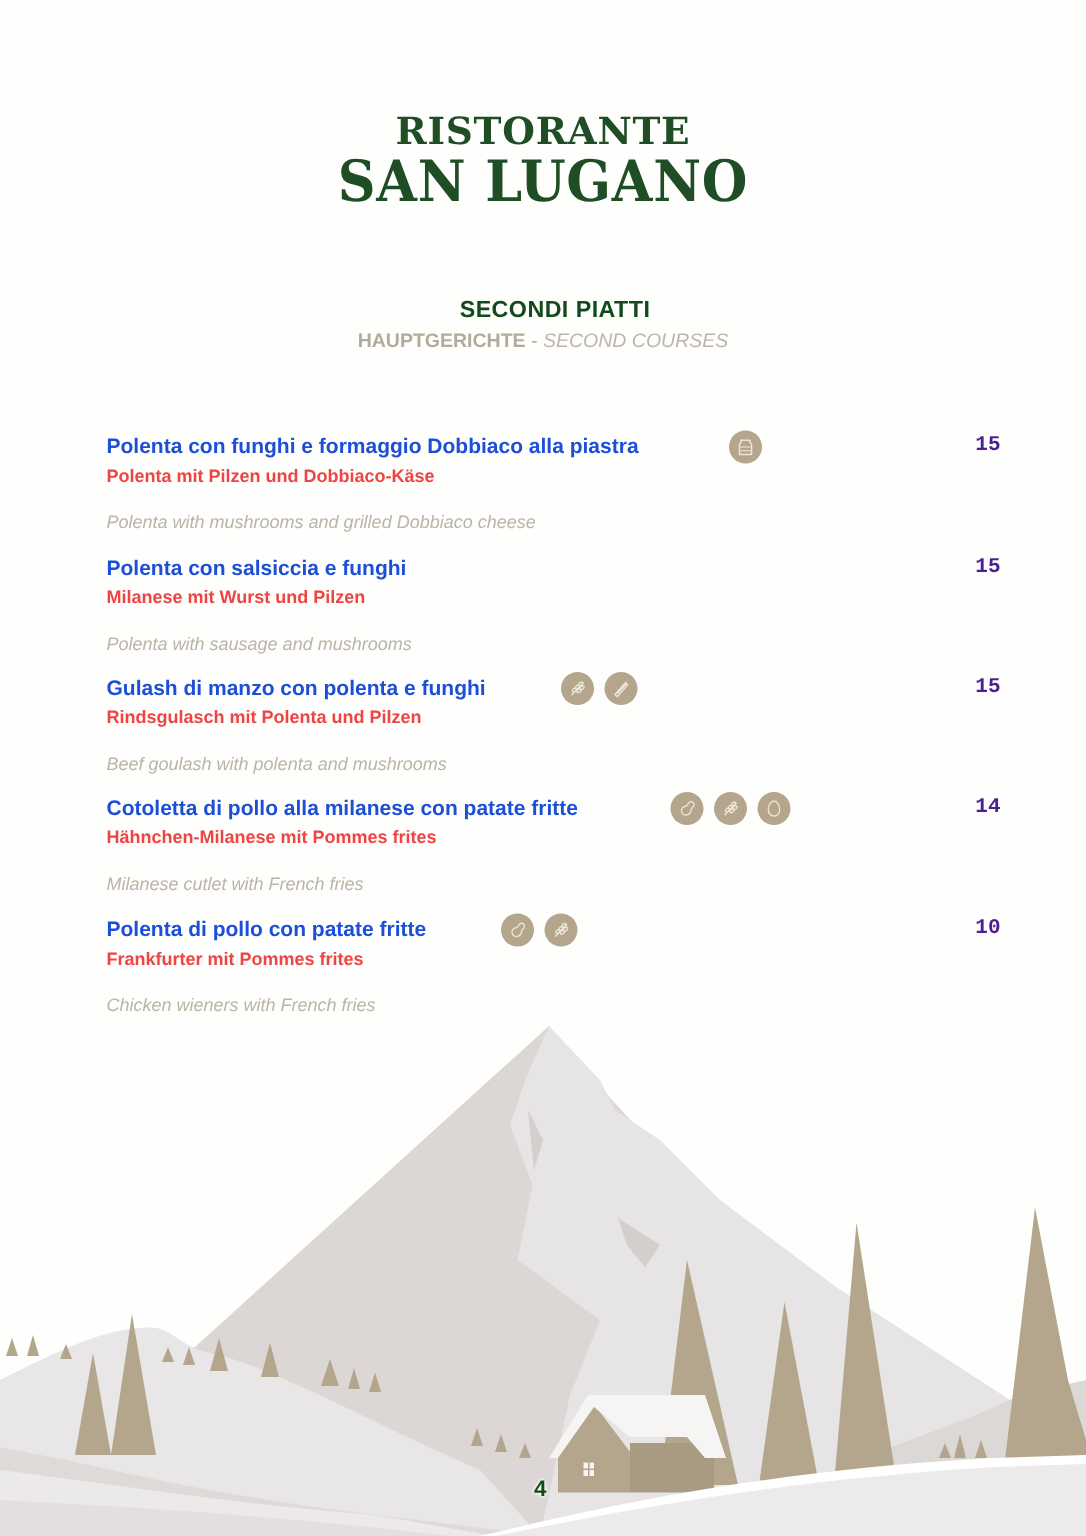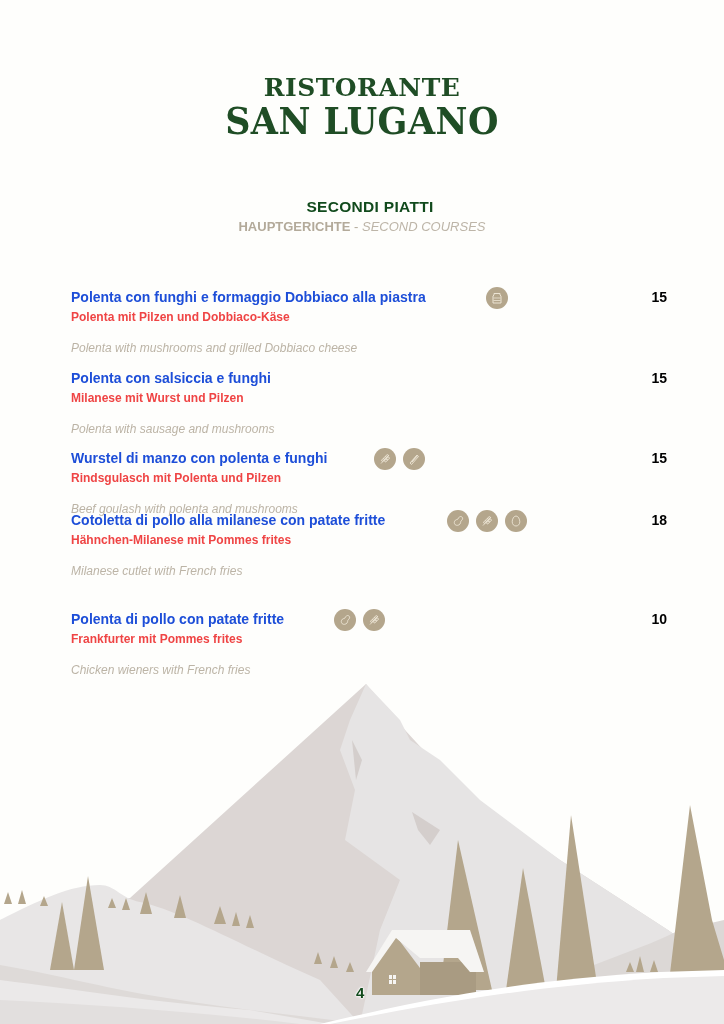--- a/index.html
+++ b/index.html
@@ -14,21 +14,21 @@
   .section { position: absolute; left: 0; right: 0; top: 198px; text-align: center; }
   .section .title { font-size: 15.5px; font-weight: bold; color: #114a1c; letter-spacing: 0.3px; padding-left: 16px; }
   .section .sub { margin-top: 3px; font-size: 13px; color: #b3aa9a; }
   .section .sub b { font-weight: bold; }
   .section .sub i { font-style: italic; font-weight: normal; color: #bdb5a8; }
 
   .item { position: absolute; left: 71px; width: 596px; }
   .item .name { font-size: 14px; font-weight: bold; color: #1d4ed8; line-height: 18px; white-space: nowrap; }
   .item .de { font-size: 12px; color: #ef4444; font-weight: bold; margin-top: 4px; line-height: 15px; }
   .item .en { font-size: 12px; color: #bcb4a6; font-style: italic; margin-top: 16px; line-height: 15px; }
-  .item .price { position: absolute; right: 0; top: 0; font-size: 14px; font-weight: bold; color: #000000; line-height: 18px; }
+  .item .price { position: absolute; right: 0; top: 0; font-size: 14px; font-weight: bold; color: #4c1d95; line-height: 18px; font-family: Liberation Mono, monospace; }
   .icons { position: absolute; top: -1px; display: flex; gap: 7px; }
   .icon { width: 22px; height: 22px; border-radius: 50%; background: #b4a68c; display: flex; align-items: center; justify-content: center; }
   .icon svg { width: 14px; height: 14px; }
 
   .scene { position: absolute; left: 0; top: 680px; width: 724px; height: 344px; }
   .page-num { position: absolute; left: 356px; top: 984px; font-size: 15px; font-weight: bold; color: #114a1c; text-shadow: 0 0 2px #fff, 0 0 2px #fff, 0 0 3px #fff; }
 </style>
 </head>
 <body>
 
@@ -59,21 +59,21 @@
 </div>
 
 <div class="item" style="top:369px">
   <div class="name">Polenta con salsiccia e funghi</div>
   <div class="de">Milanese mit Wurst und Pilzen</div>
   <div class="en">Polenta with sausage and mushrooms</div>
   <div class="price">15</div>
 </div>
 
 <div class="item" style="top:449px">
-  <div class="name">Wurstel di manzo con polenta e funghi</div>
+  <div class="name">Gulash di manzo con polenta e funghi</div>
   <div class="de">Rindsgulasch mit Polenta und Pilzen</div>
   <div class="en">Beef goulash with polenta and mushrooms</div>
   <div class="price">15</div>
   <div class="icons" style="left:303px">
     <span class="icon">
       <svg viewBox="0 0 14 14">
           <g fill="none" stroke="#ece4d4" stroke-width="0.9">
             <ellipse cx="9" cy="4" rx="1.6" ry="1" transform="rotate(-40 9 4)"></ellipse>
             <ellipse cx="7" cy="6" rx="1.6" ry="1" transform="rotate(-40 7 6)"></ellipse>
             <ellipse cx="5" cy="8" rx="1.6" ry="1" transform="rotate(-40 5 8)"></ellipse>
@@ -88,25 +88,25 @@
           <g fill="none" stroke="#ece4d4" stroke-width="0.9">
             <path d="M3 11l7-8 1.5 1.5-7 8z"></path>
             <line x1="5" y1="10" x2="10.5" y2="3.8"></line>
             <line x1="4" y1="10.5" x2="10" y2="3.5"></line>
           </g>
         </svg>
     </span>
   </div>
 </div>
 
-<div class="item" style="top:511px">
+<div class="item" style="top:529px">
   <div class="name">Cotoletta di pollo alla milanese con patate fritte</div>
   <div class="de">Hähnchen-Milanese mit Pommes frites</div>
   <div class="en">Milanese cutlet with French fries</div>
-  <div class="price">18</div>
+  <div class="price">14</div>
   <div class="icons" style="left:376px">
     <span class="icon">
       <svg viewBox="0 0 14 14">
           <path d="M9.5 2.5c1.5 0 2.5 1.2 2 2.7-.3.9-1.2 1.2-1.6 2-.4.8-.1 1.8-.9 2.8-1.2 1.5-3.5 1.8-4.8.7-1.3-1.1-1.2-3.3.2-4.5.9-.8 1.9-.6 2.6-1.2.7-.6.9-2.5 2.5-2.5z" fill="none" stroke="#ece4d4" stroke-width="0.9"></path>
         </svg>
     </span>
     <span class="icon">
       <svg viewBox="0 0 14 14">
           <g fill="none" stroke="#ece4d4" stroke-width="0.9">
             <ellipse cx="9" cy="4" rx="1.6" ry="1" transform="rotate(-40 9 4)"></ellipse>

